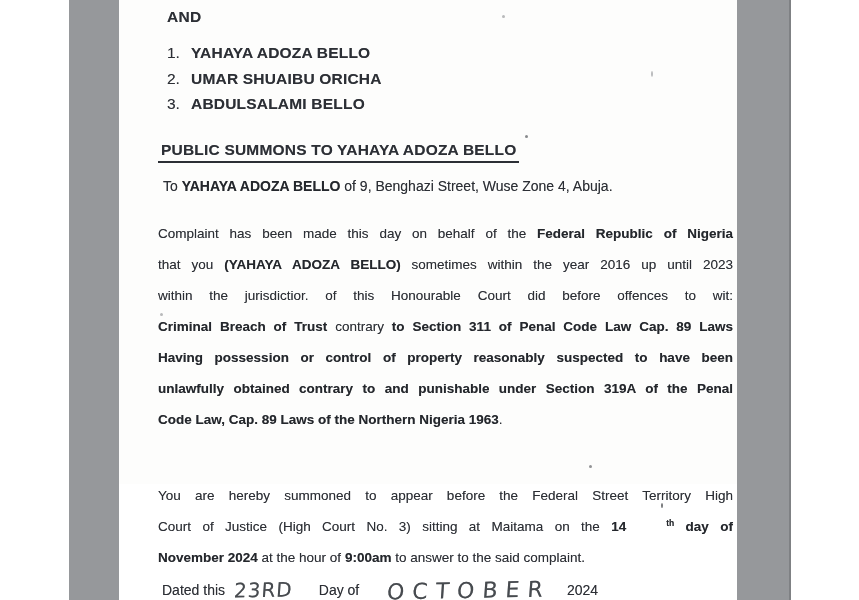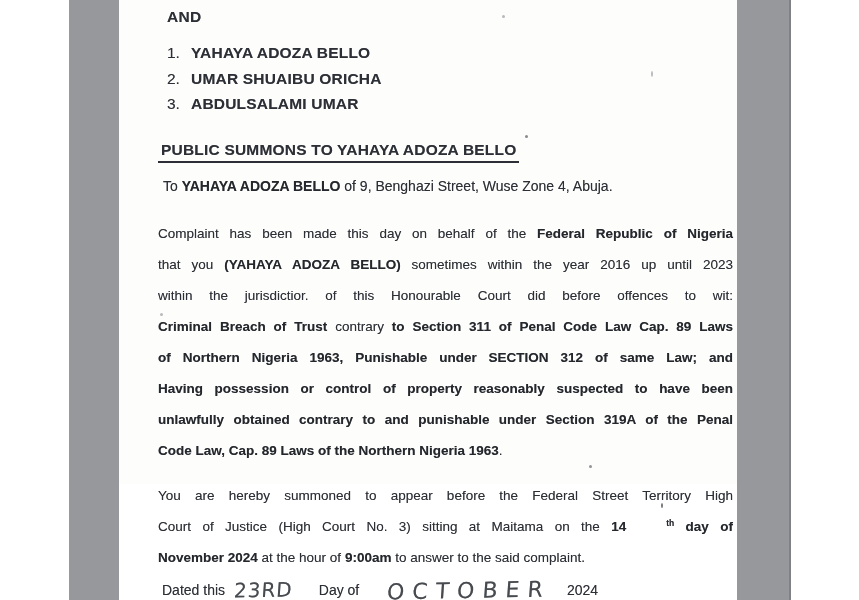--- a/index.html
+++ b/index.html
@@ -105,36 +105,35 @@
         <div class="party">
           <span class="num">1.</span>
           <span class="pname">YAHAYA ADOZA BELLO</span>
         </div>
         <div class="party">
           <span class="num">2.</span>
           <span class="pname">UMAR SHUAIBU ORICHA</span>
         </div>
         <div class="party">
           <span class="num">3.</span>
-          <span class="pname">ABDULSALAMI UMAR</span>
+          <span class="pname">ABDULSALAMI BELLO</span>
         </div>
       </div>
 
       <div class="heading-wrap">
         <span class="heading">PUBLIC SUMMONS TO YAHAYA ADOZA BELLO</span>
       </div>
 
       <div class="to-line"><span>To </span><span class="b">YAHAYA ADOZA BELLO</span><span> of 9, Benghazi Street, Wuse Zone 4, Abuja.</span></div>
 
       <div class="para para1">
           <div class="tline"><span>Complaint has been made this day on behalf of the </span><span class="b">Federal Republic of Nigeria</span></div>
           <div class="tline"><span>that you </span><span class="b">(YAHAYA ADOZA BELLO)</span><span> sometimes within the year 2016 up until 2023</span></div>
           <div class="tline"><span>within the jurisdictior. of this Honourable Court did before offences to wit:</span></div>
           <div class="tline"><span class="b">Criminal Breach of Trust</span><span> contrary </span><span class="b">to Section 311 of Penal Code Law Cap. 89 Laws</span></div>
-          <div class="tline"><span class="b">of Northern Nigeria 1963, Punishable under SECTION 312 of same Law; and</span></div>
           <div class="tline"><span class="b">Having possession or control of property reasonably suspected to have been</span></div>
           <div class="tline"><span class="b">unlawfully obtained contrary to and punishable under Section 319A of the Penal</span></div>
           <div class="tline last"><span class="b">Code Law, Cap. 89 Laws of the Northern Nigeria 1963</span><span>.</span></div>
         </div>
 
       <div class="para para2">
           <div class="tline"><span>You are hereby summoned to appear before the Federal Street Territory High</span></div>
           <div class="tline"><span>Court of Justice (High Court No. 3) sitting at Maitama on the </span><span class="b">14</span><sup class="b">th</sup><span class="b"> day of</span></div>
           <div class="tline last"><span class="b">November 2024</span><span> at the hour of </span><span class="b">9:00am</span><span> to answer to the said complaint.</span></div>
         </div>

